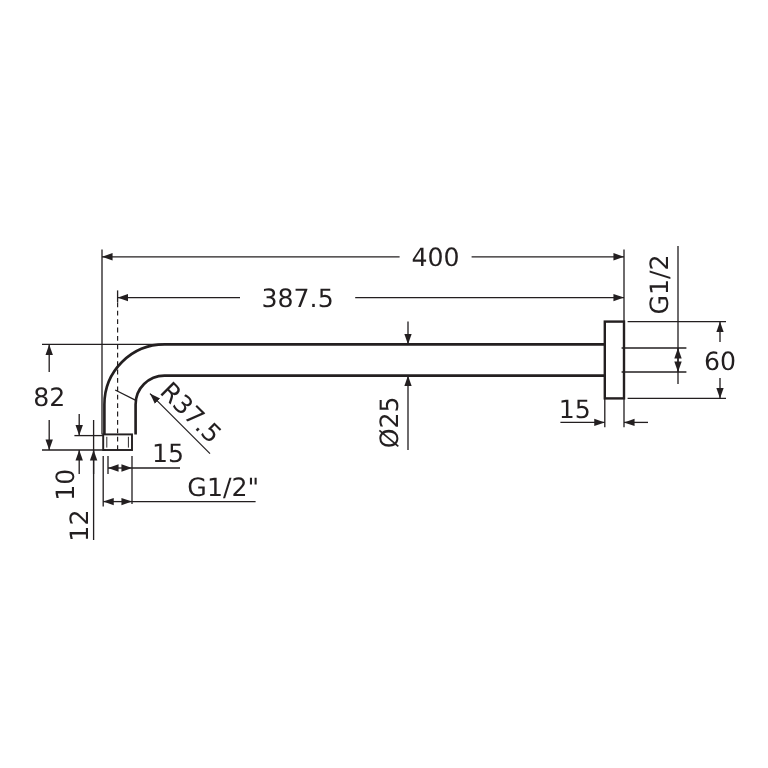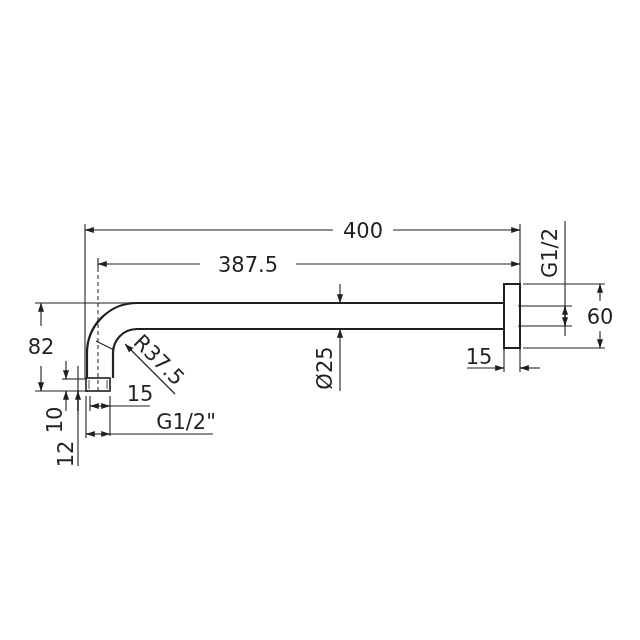--- a/index.html
+++ b/index.html
@@ -1,17 +1,17 @@
 <!DOCTYPE html>
 <html><head>
 <meta charset="utf-8">
 <style>
   html, body { margin:0; padding:0; background:#ffffff; }
   body { width:640px; height:640px; overflow:hidden; }
-  #drawing { position:absolute; left:0; top:16px; width:640px; height:576px; }
+  #drawing { position:absolute; left:0; top:0; width:640px; height:576px; }
   svg text { font-family: "DejaVu Sans", sans-serif; fill:#231f20; }
   .dimtext { font-size:21px; }
 </style>
 </head>
 <body>
 
 <div id="drawing">
 <svg width="640" height="640" viewBox="0 0 640 640" xmlns="http://www.w3.org/2000/svg">
   <defs>
     <marker id="arr" viewBox="0 0 10 10" refX="10" refY="5" markerWidth="8" markerHeight="8" orient="auto-start-reverse">

